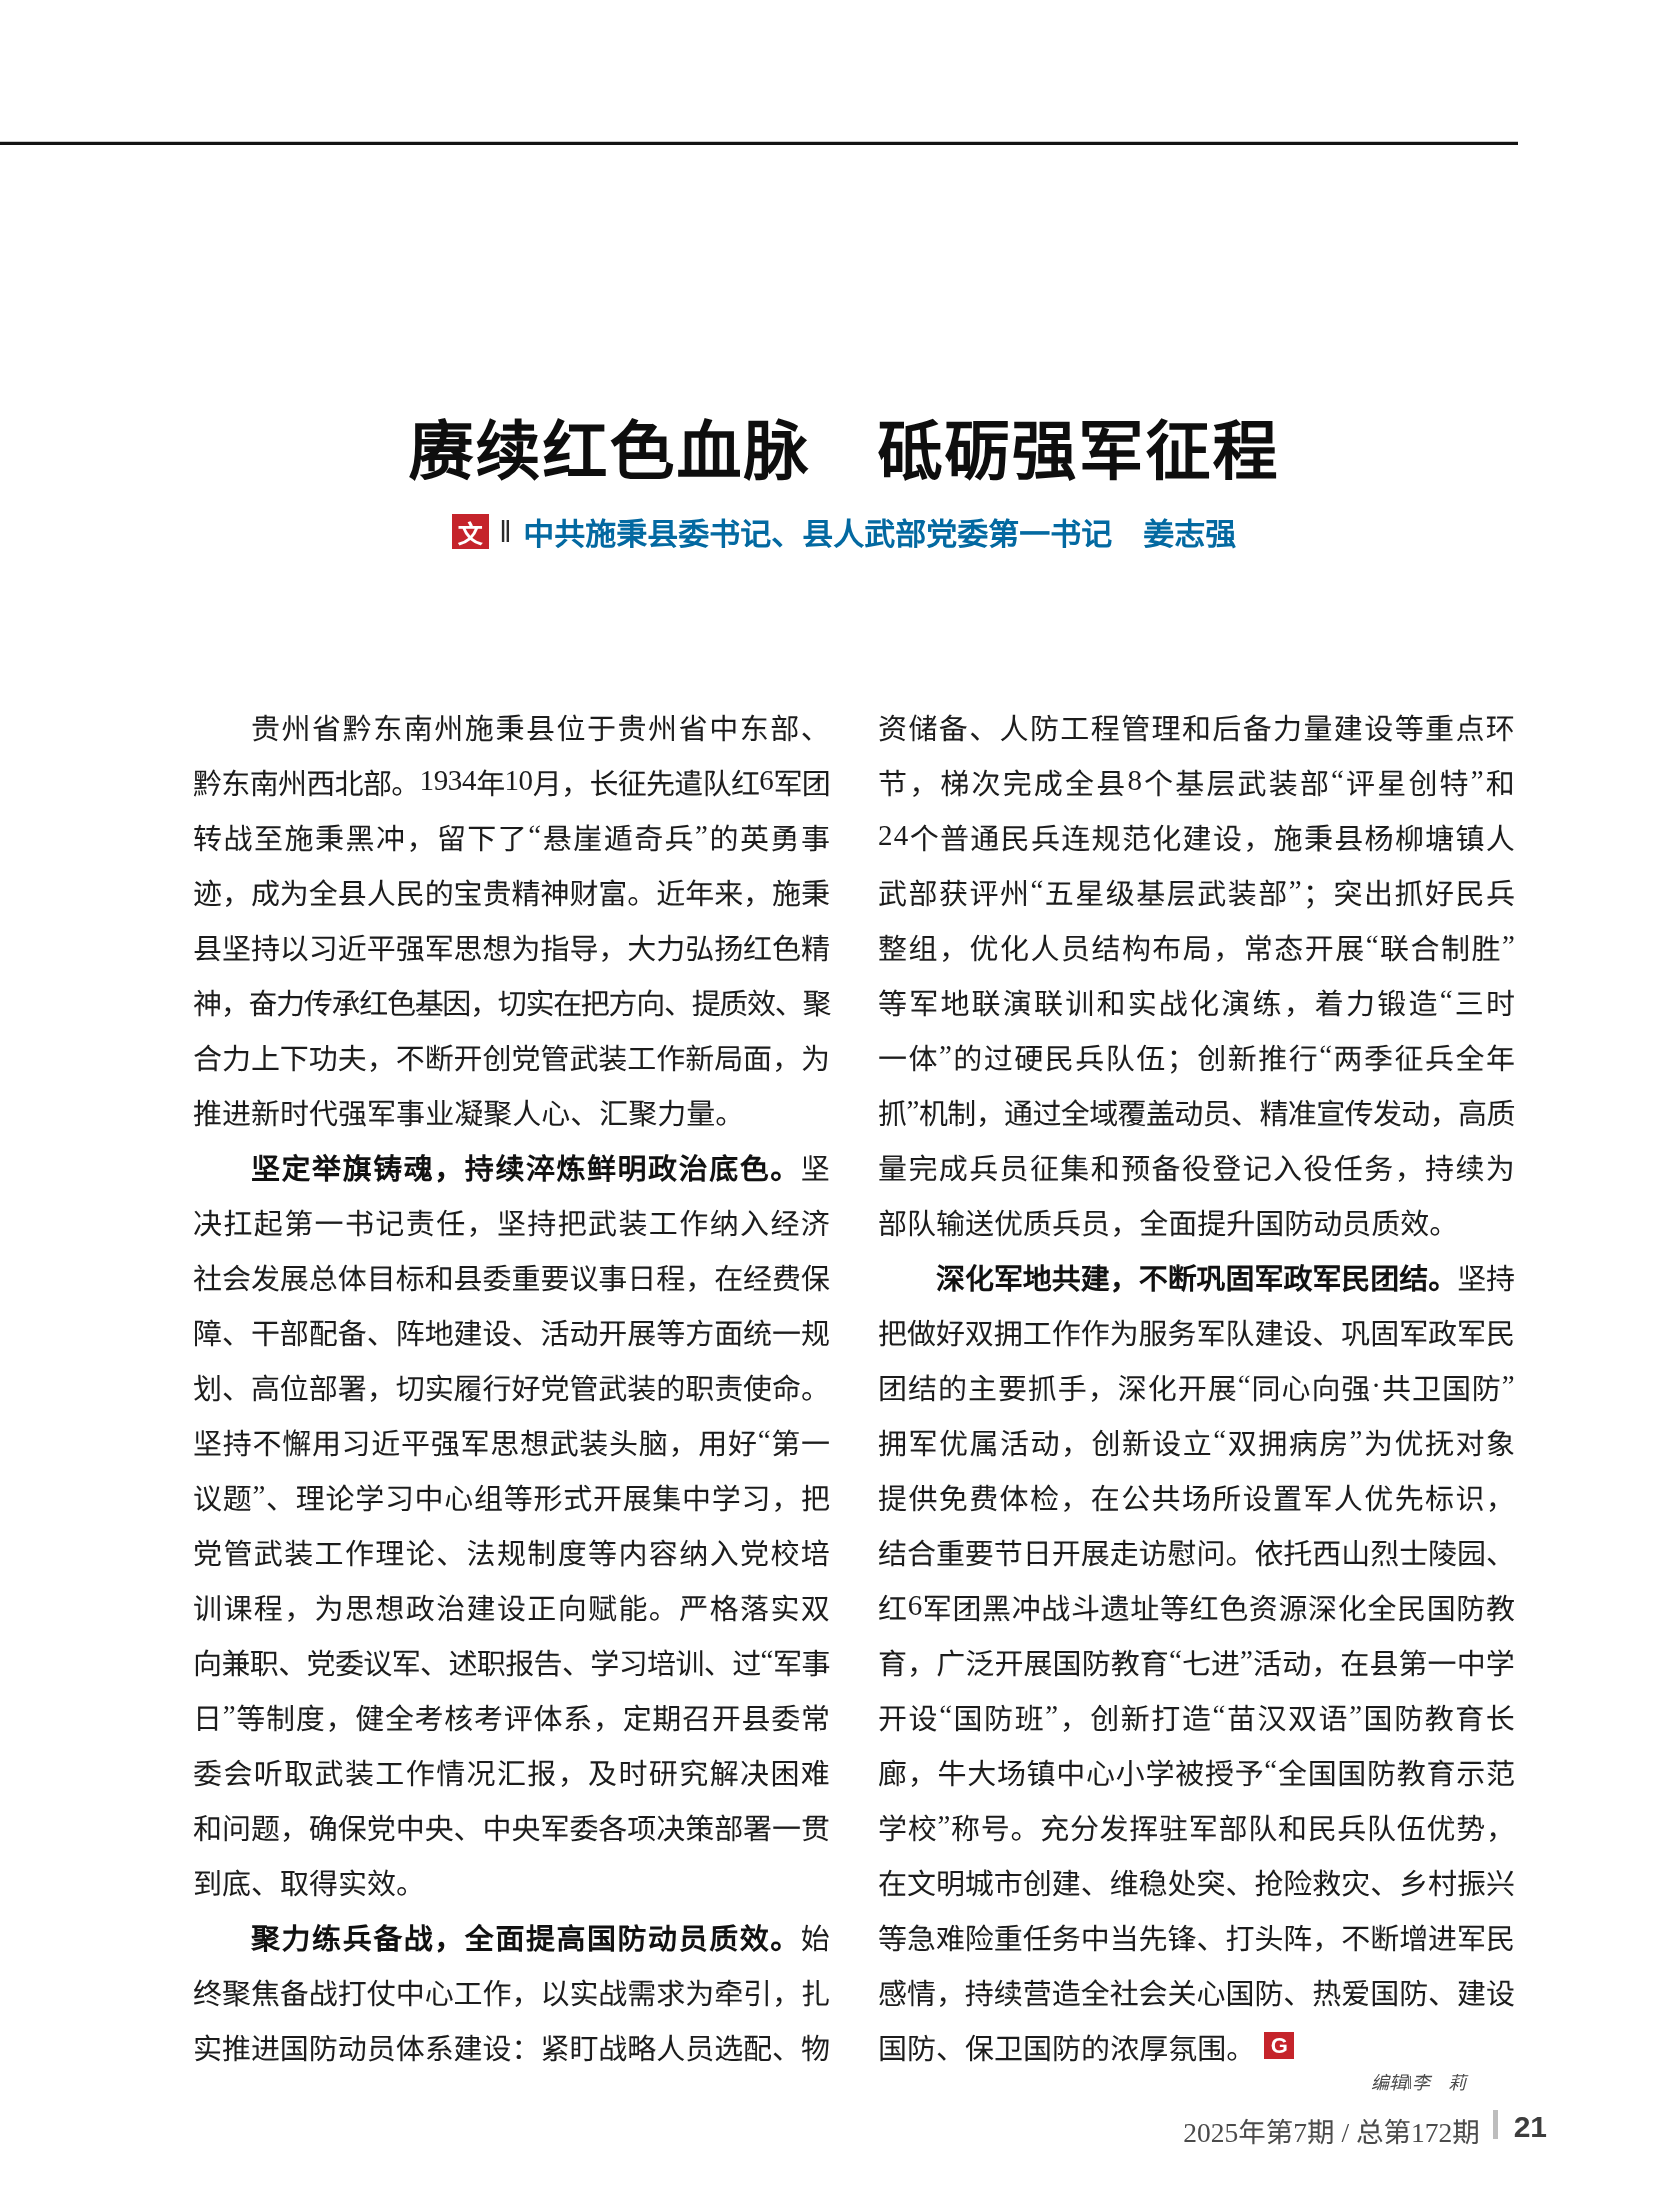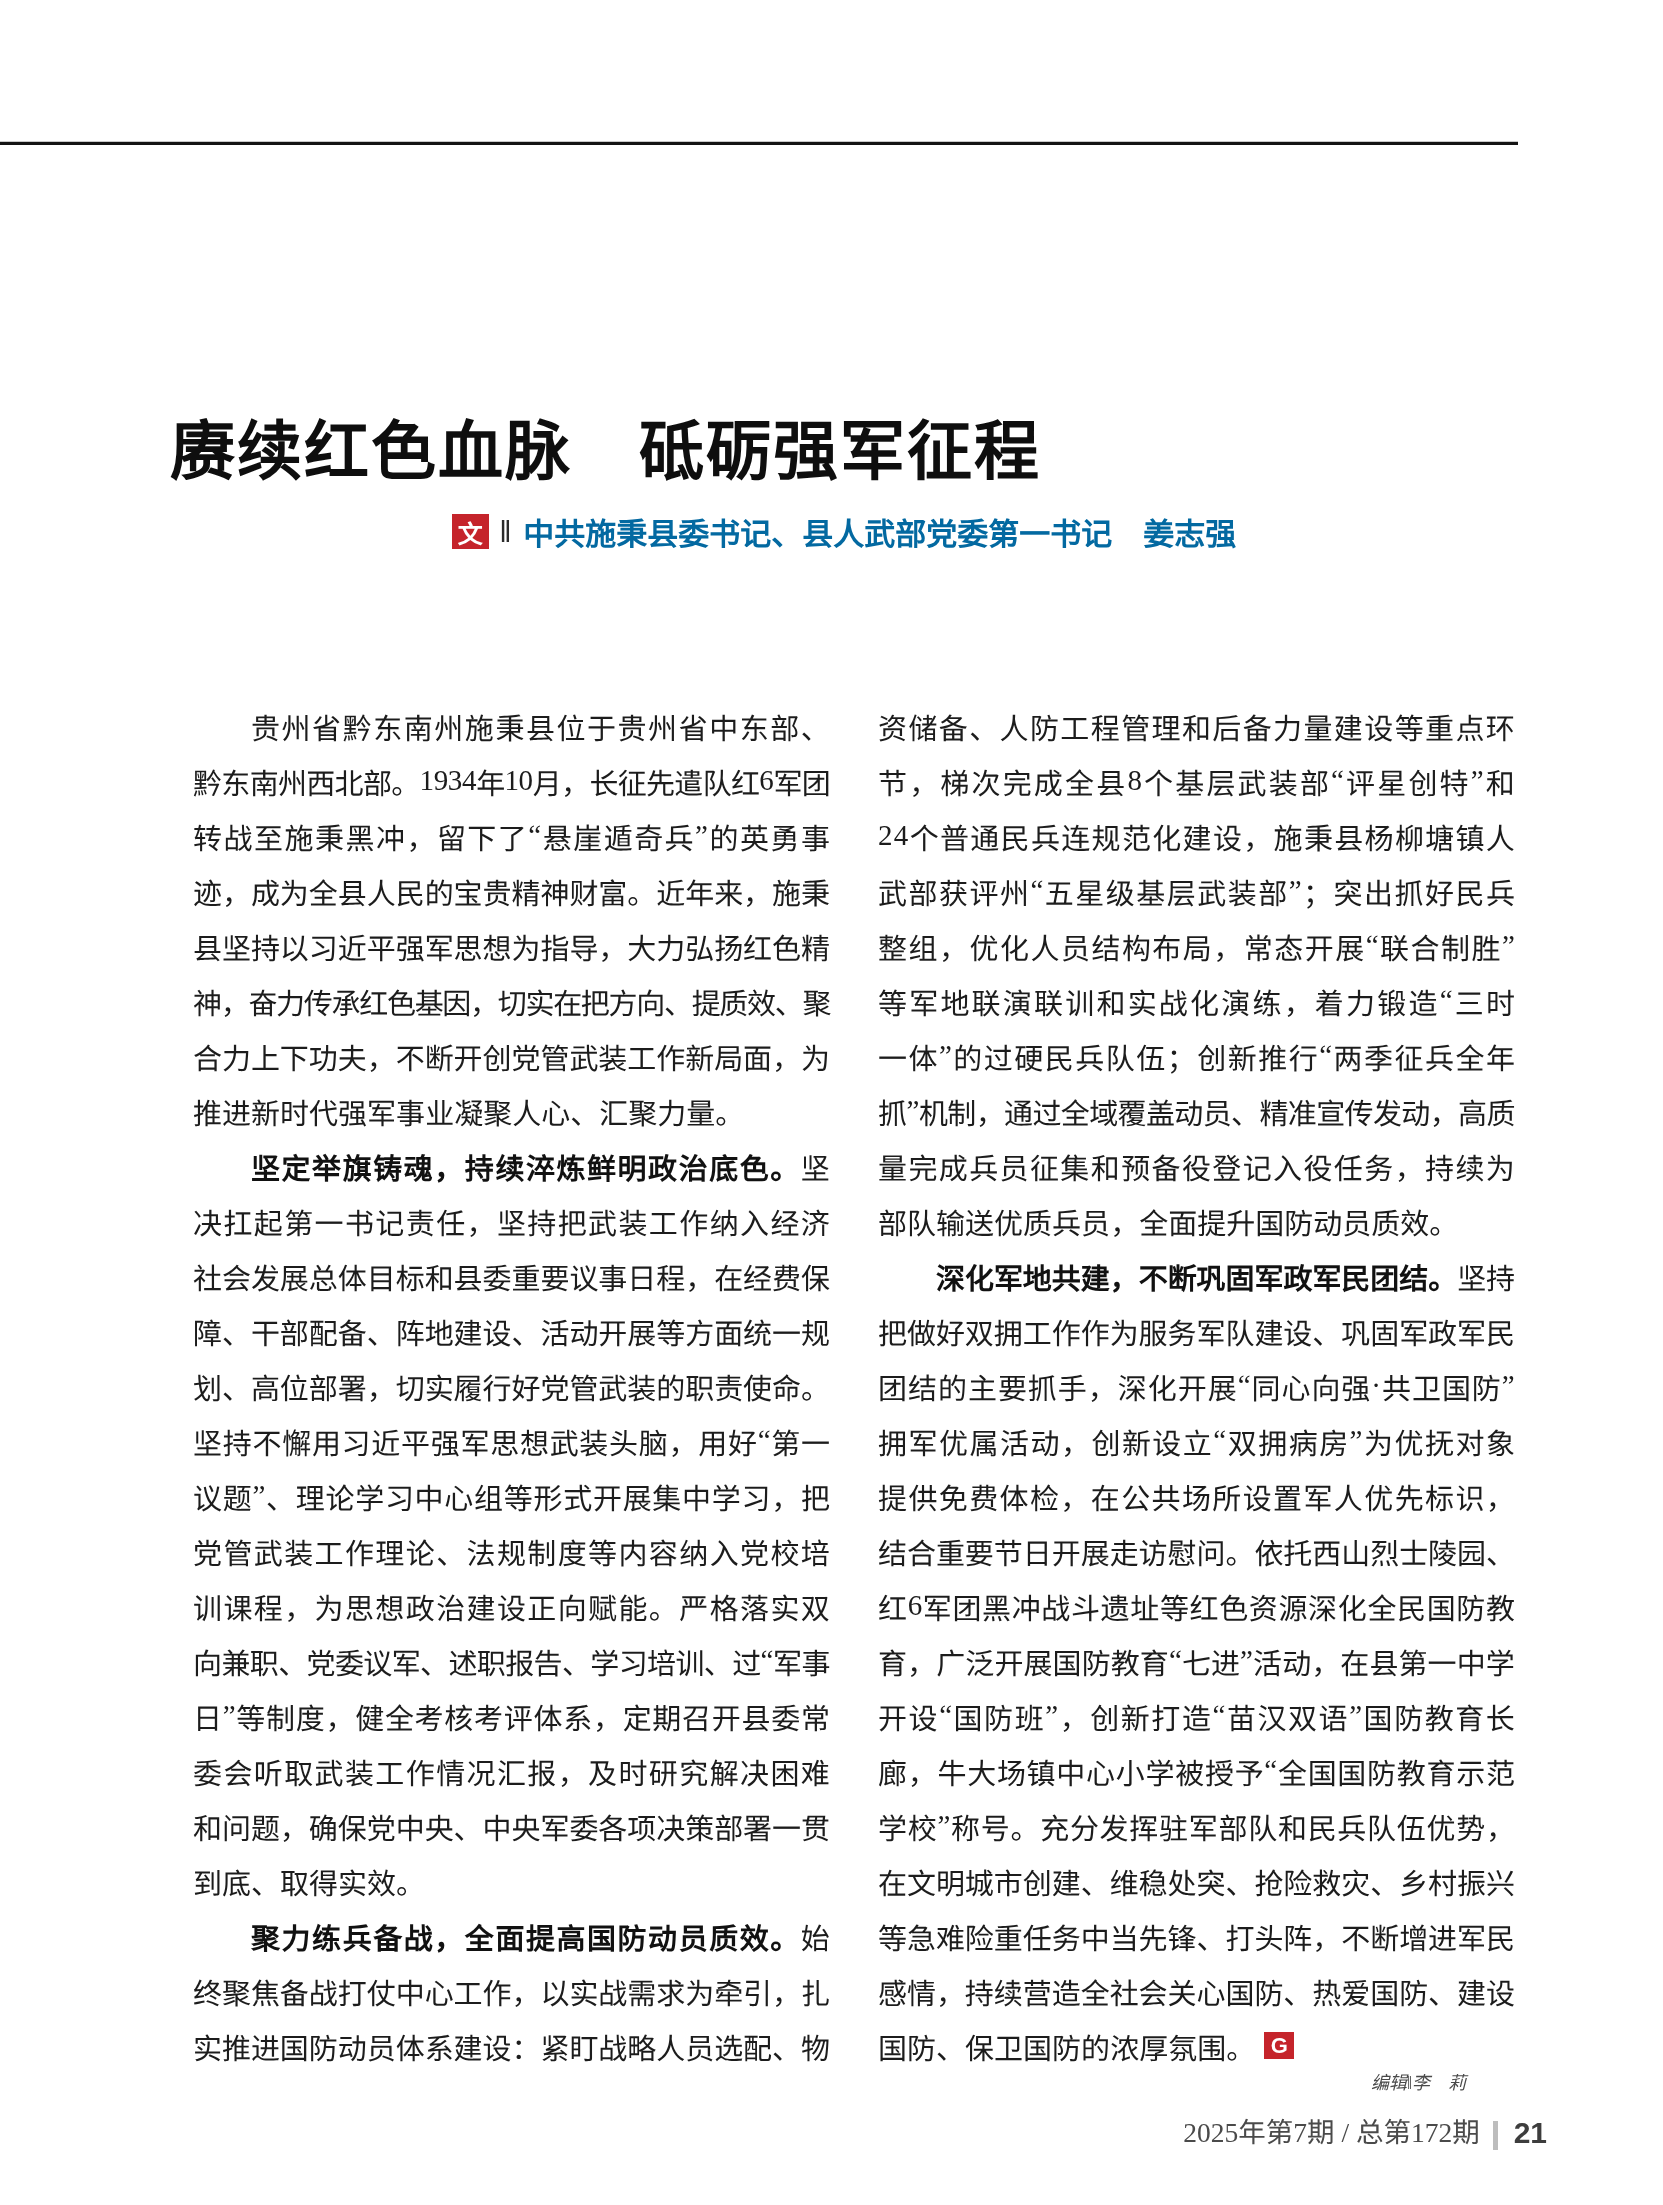--- a/index.html
+++ b/index.html
@@ -12,20 +12,21 @@
   }
   #page{ position:relative; width:1664px; height:2205px; background:#ffffff; }
 
   
   .rule-gray{ position:absolute; left:0; top:141px; width:1518px; height:1.3px; background:#c9c9c9; }
   .rule-black{ position:absolute; left:0; top:142px; width:1518px; height:2.6px; background:#141414; }
 
   
   .title{
     position:absolute; left:170px; top:371px; width:1348px;
+    text-align:center;
     font-family:"Liberation Sans","DejaVu Sans",sans-serif;
     font-weight:800; font-size:65px; line-height:73px;
     letter-spacing:2px; color:#0e0e0e;
     white-space:nowrap;
   }
 
   
   .byline{
     position:absolute; left:170px; top:512px; width:1348px; height:39px;
     display:flex; align-items:center; justify-content:center;
@@ -73,21 +74,21 @@
   }
 
   
   .editor-line{
     position:absolute; top:2068px; right:198px;
     font-style:italic; font-size:18px; color:#4a4a4a;
     white-space:nowrap;
   }
   .issue-row{
     position:absolute; top:2110px; right:117px;
-    display:flex; align-items:flex-end; white-space:nowrap;
+    display:flex; align-items:flex-start; white-space:nowrap;
   }
   .issue-text{ font-size:27.5px; color:#4a4a4a; }
   .page-bar{ width:5.2px; height:29px; background:#bdbdbd; margin:0 15.7px 0 13px; flex:0 0 auto; }
   .page-number{
     font-family:"Liberation Sans","DejaVu Sans",sans-serif;
     font-size:30px; color:#3d3d3d; font-weight:700;
   }
 </style>
 </head>
 <body>

